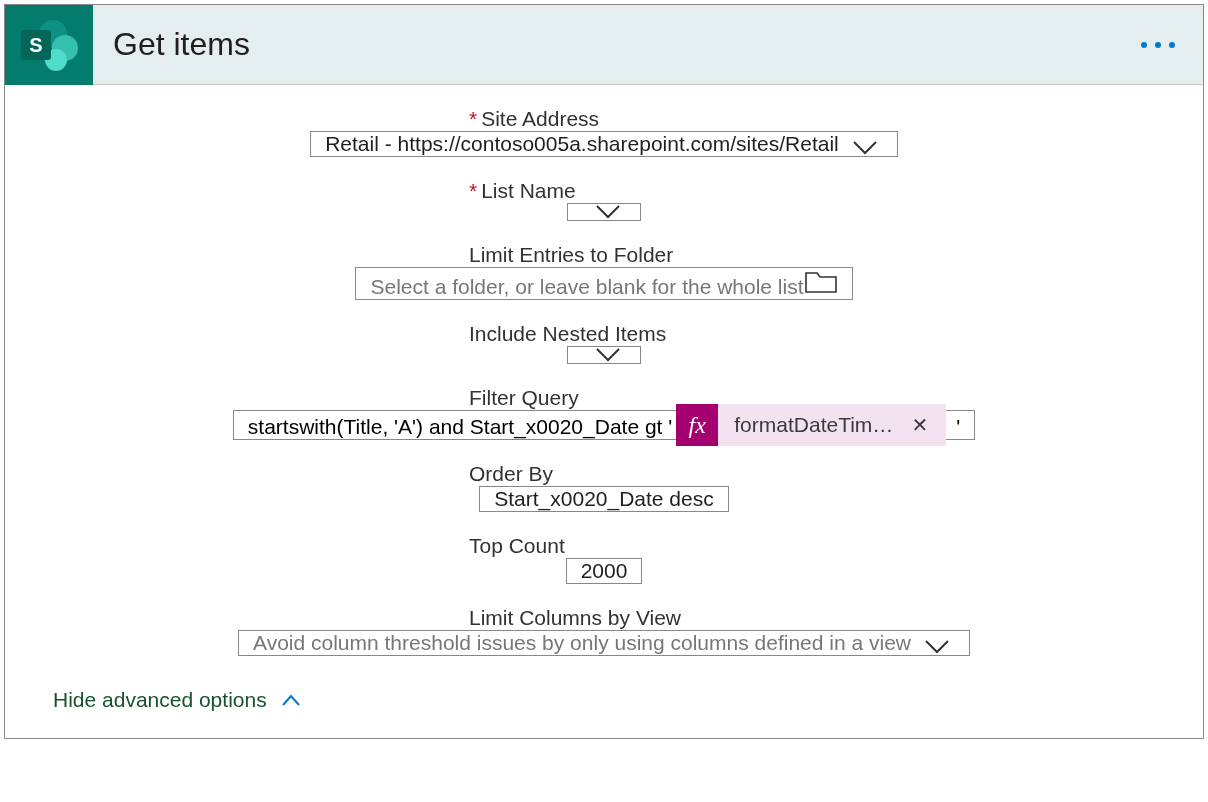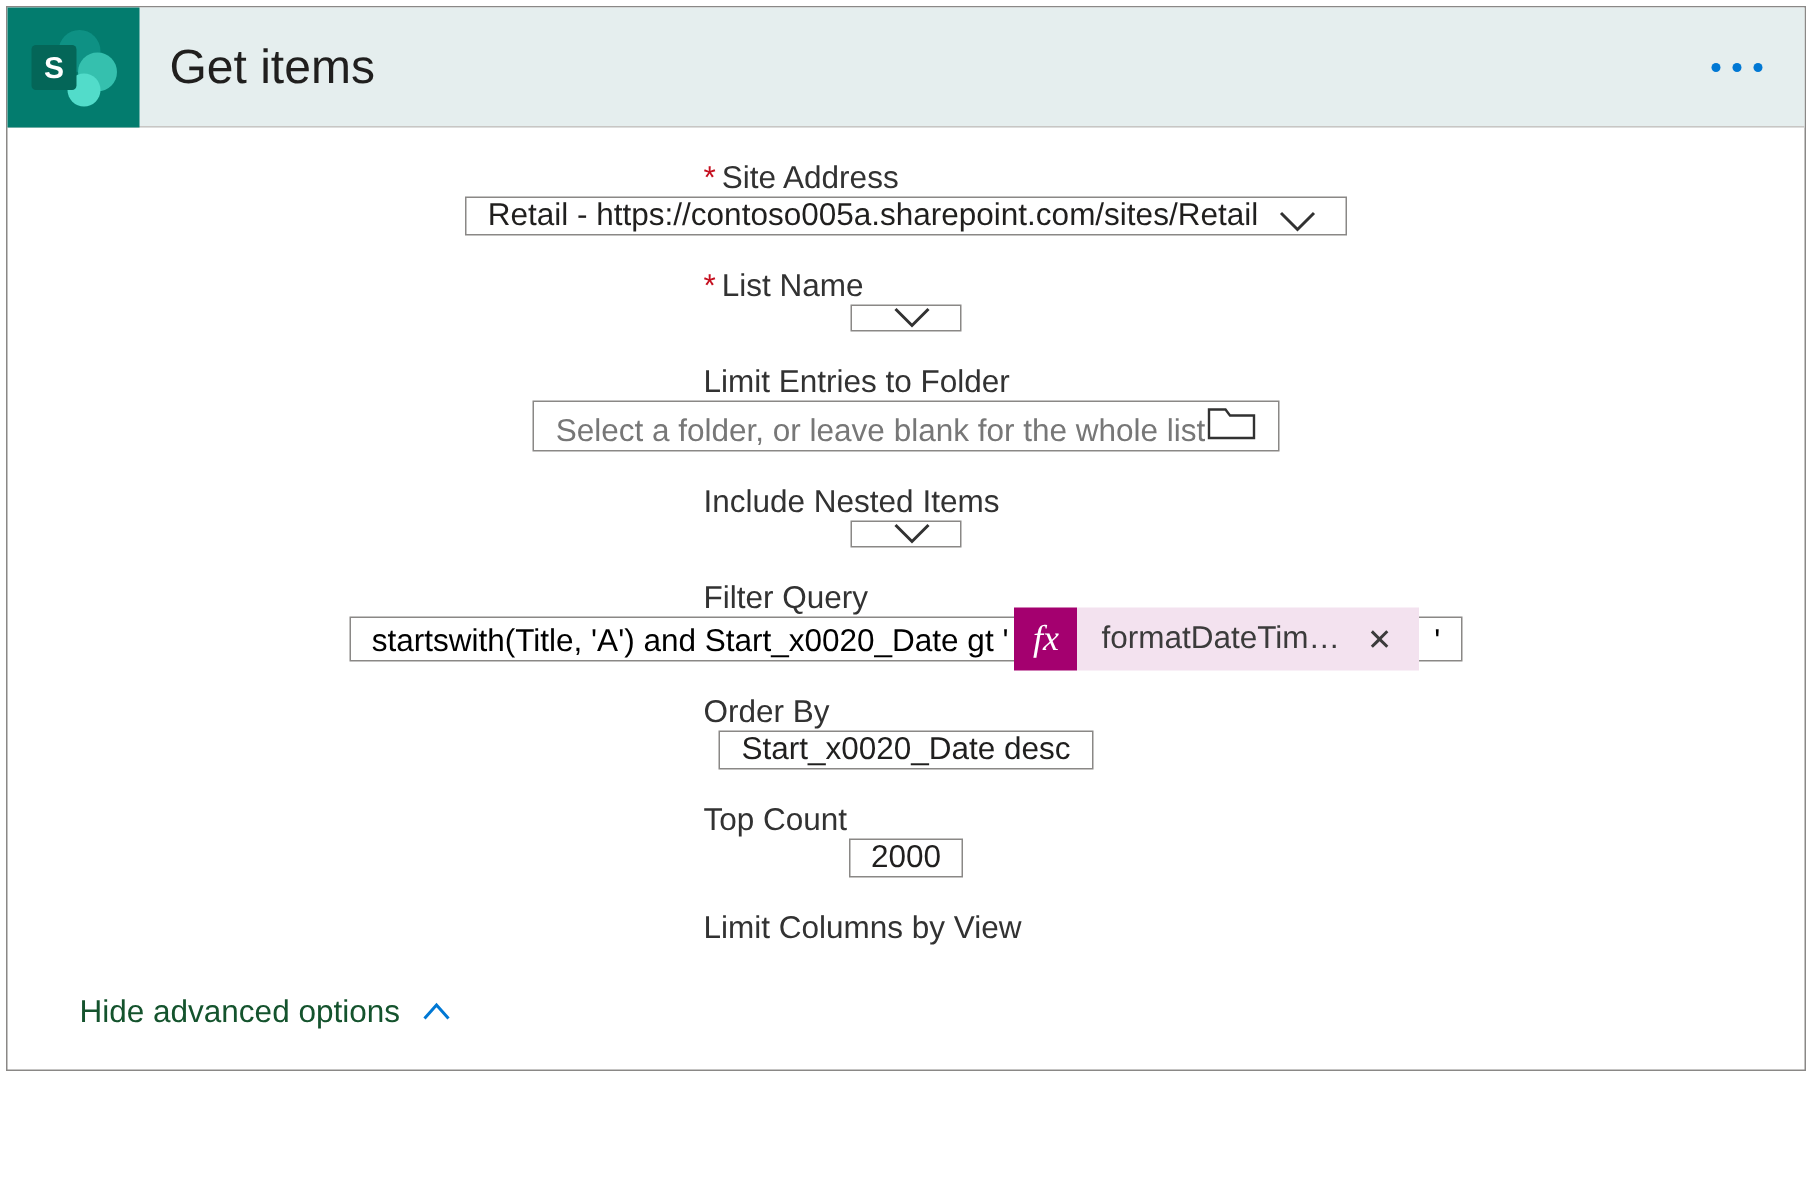--- a/index.html
+++ b/index.html
@@ -249,20 +249,28 @@
 
     <div class="row">
       <div class="label">Top Count</div>
       <div class="field">
         <span class="value">2000</span>
       </div>
     </div>
 
     <div class="row">
       <div class="label">Limit Columns by View</div>
+      <div class="field">
+        <span class="value placeholder">Avoid column threshold issues by only using columns defined in a view</span>
+        <span class="chev">
+          <svg viewBox="0 0 26 16">
+              <polyline points="2,2 13,13 24,2" fill="none" stroke="#323232" stroke-width="2"></polyline>
+            </svg>
+        </span>
+      </div>
     </div>
 
     <div class="adv">
       <span>Hide advanced options</span>
       <span>
         <svg viewBox="0 0 20 13">
             <polyline points="2,11 10,2 18,11" fill="none" stroke="#0078d4" stroke-width="2"></polyline>
           </svg>
       </span>
     </div>

